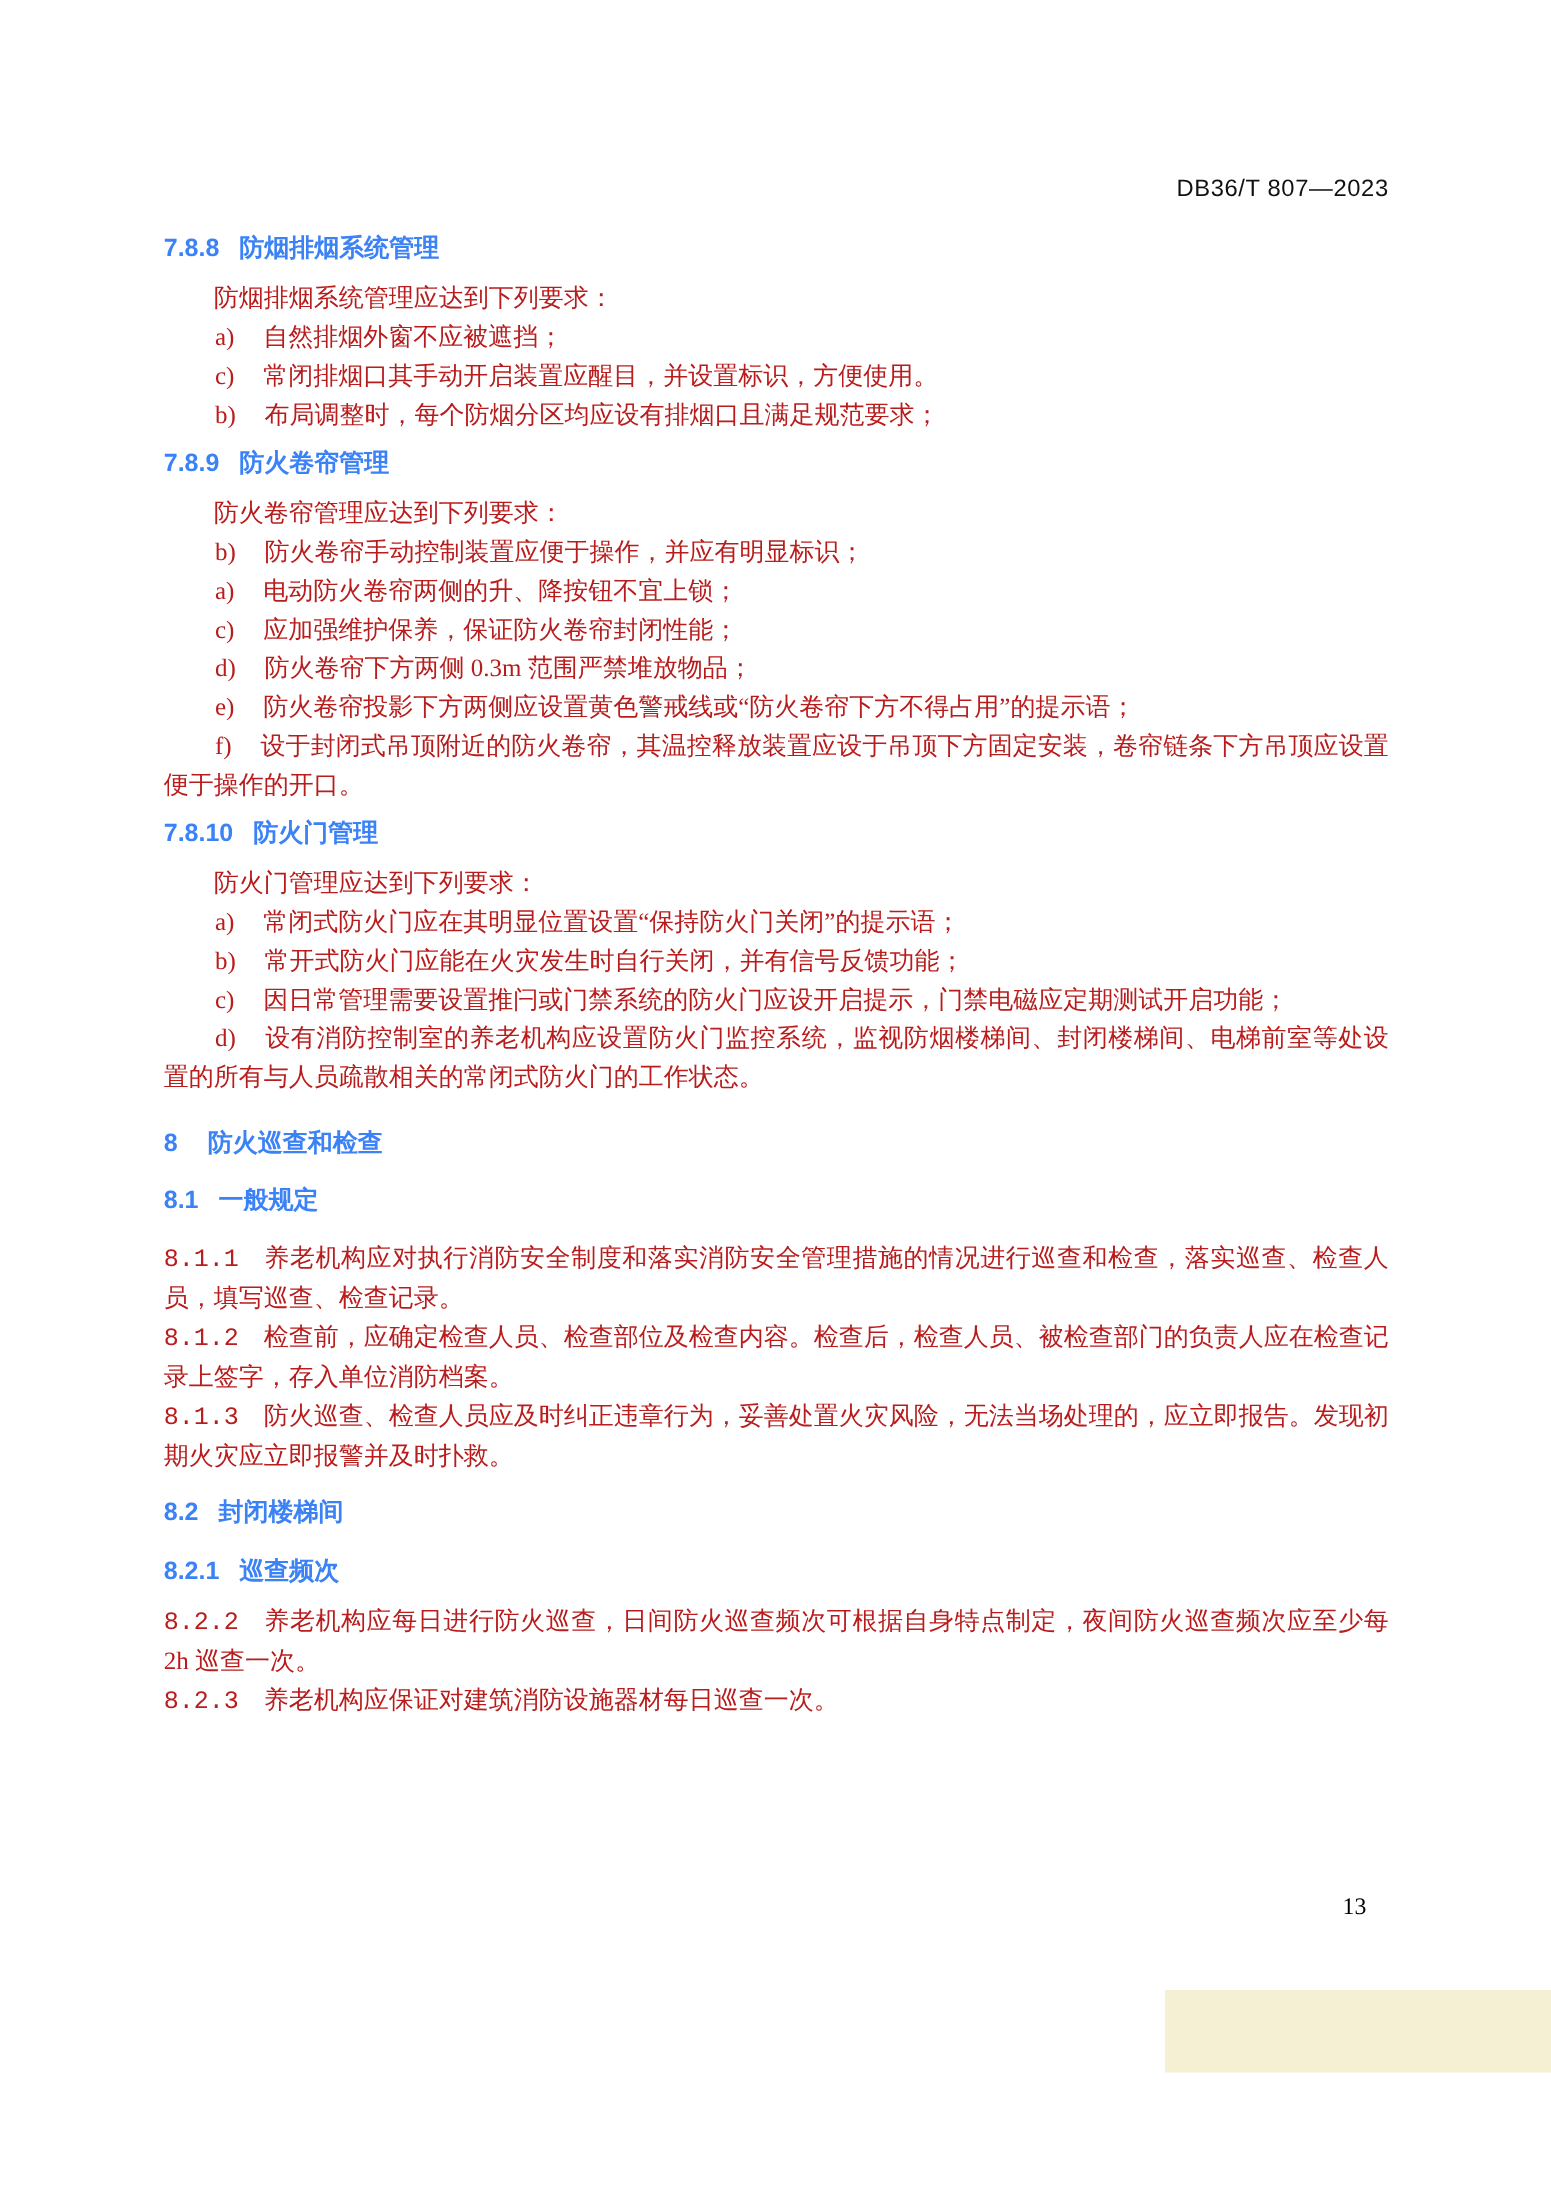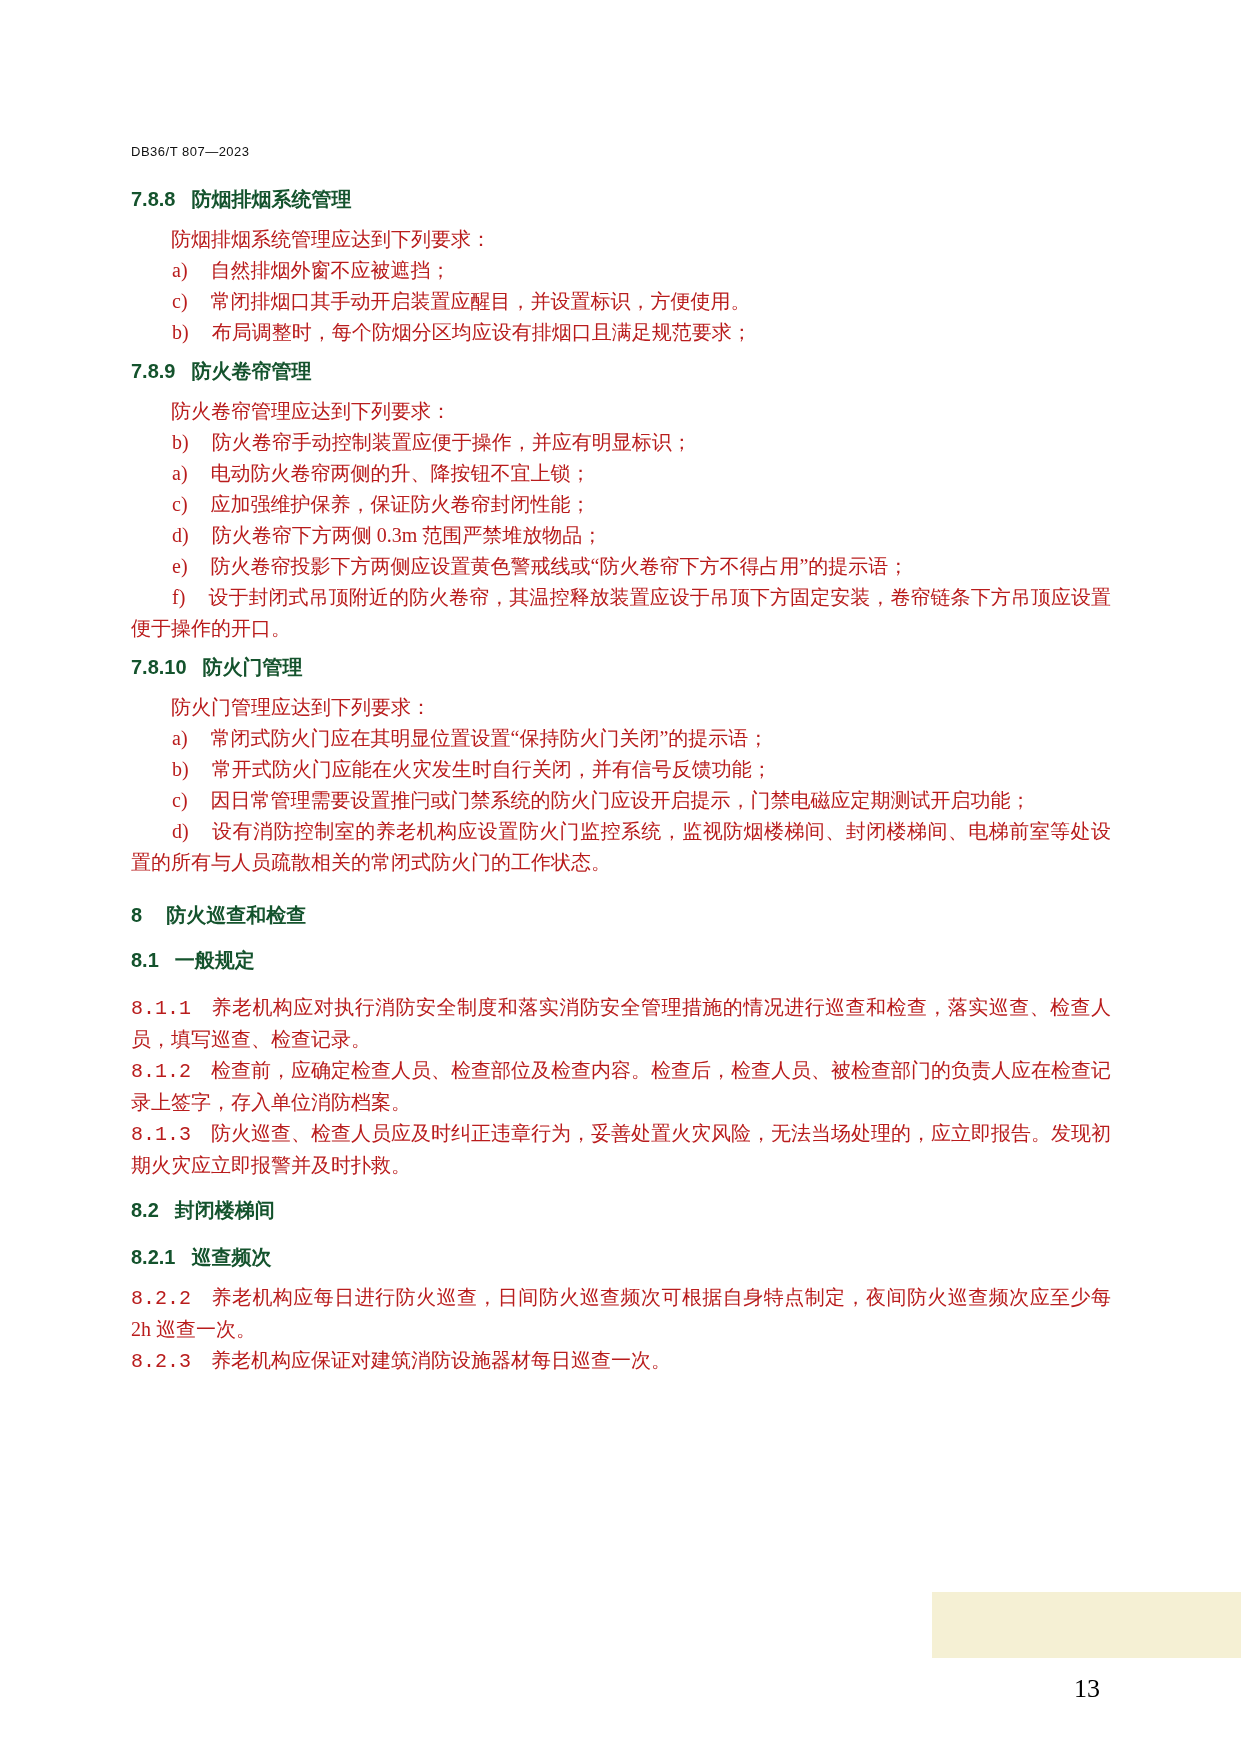--- a/index.html
+++ b/index.html
@@ -9,33 +9,34 @@
     height: 1754px;
     background: #ffffff;
     overflow: hidden;
     font-family: "Liberation Serif", serif;
     color: #000000;
   }
   .page-inner {
     padding: 140px 130px 0 131px;
   }
   .doc-header {
+    text-align: right;
     font-family: "Liberation Sans", sans-serif;
-    font-size: 13px;
+    font-size: 19px;
     line-height: 24px;
     color: #111111;
     margin-bottom: 20px;
     letter-spacing: 0.5px;
   }
   .heading {
     font-family: "Liberation Sans", sans-serif;
     font-weight: bold;
     font-size: 20px;
     line-height: 31px;
-    color: #14532d;
+    color: #3b82f6;
   }
   .h3 { margin: 8px 0 9px; }
   .h2 { margin: 14px 0 16px; }
   .h1 { margin: 22px 0 10px; }
   .hnum { margin-right: 16px; }
   .h1 .hnum { margin-right: 24px; }
   .body-p {
     margin: 0;
     font-family: "Liberation Serif", serif;
     font-size: 20px;
@@ -55,24 +56,24 @@
   }
   .footer-highlight {
     position: absolute;
     top: 1592px;
     left: 932px;
     right: 0;
     height: 66px;
   }
   .page-number {
     position: absolute;
-    top: 1677px;
+    top: 1514px;
     left: 1074px;
     font-family: "Liberation Serif", serif;
-    font-size: 26px;
+    font-size: 19px;
     line-height: 24px;
     color: #000000;
   }
 </style>
 </head>
 <body>
 
 <div class="page">
   <div class="page-inner">
     <div class="doc-header">DB36/T 807—2023</div>

